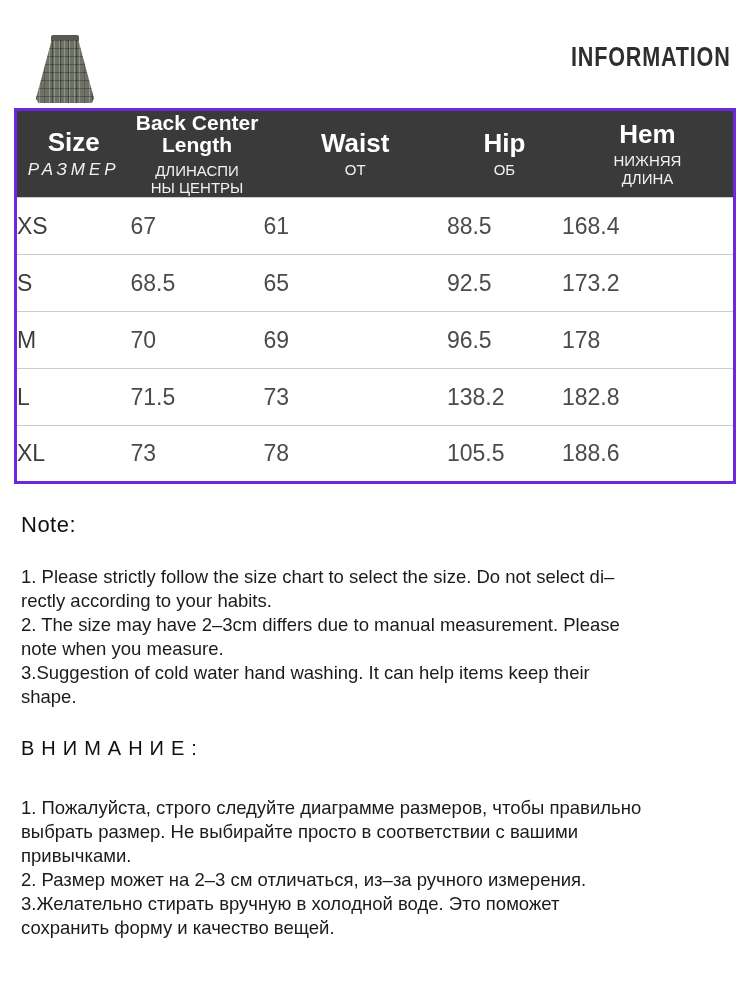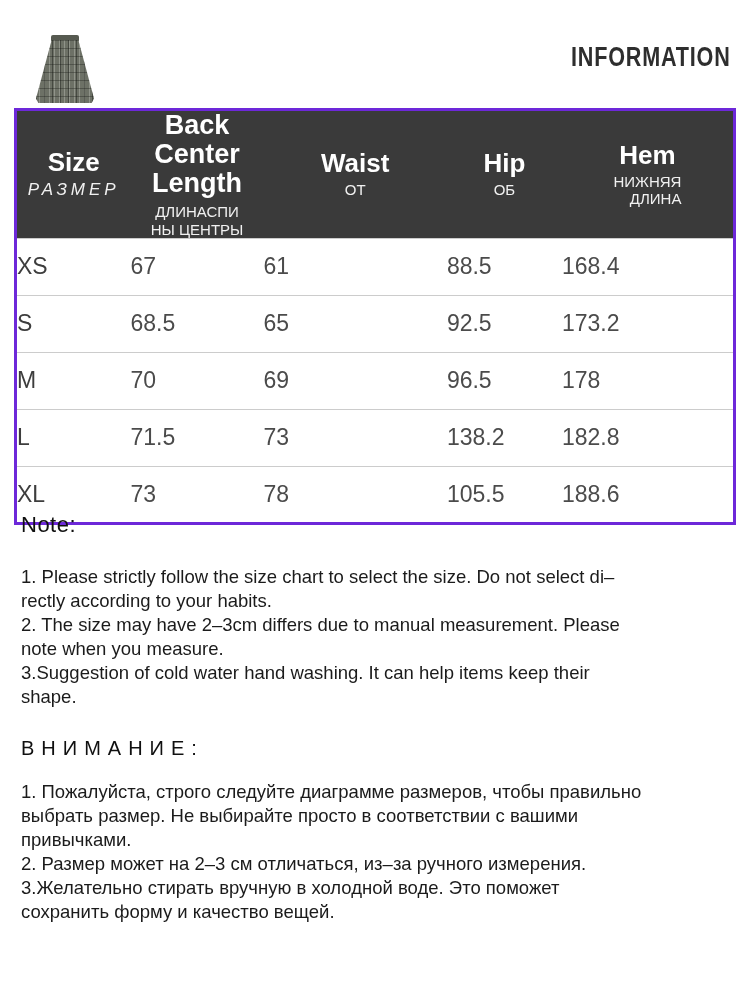--- a/index.html
+++ b/index.html
@@ -48,39 +48,39 @@
   .size-chart col.c3 { width:25.5%; }
   .size-chart col.c4 { width:16%; }
   .size-chart col.c5 { width:24%; }
   .size-chart thead th {
     background:#3a3a3a; color:#ffffff;
     height:88px; vertical-align:middle; text-align:center;
     font-weight:normal; padding:0;
   }
   .hcell { display:flex; flex-direction:column; align-items:center; justify-content:center; gap:5px; }
   .h-en { font-size:26px; font-weight:bold; line-height:1; letter-spacing:0; }
-  .h-en.two { font-size:27px; line-height:1.08; }
+  .h-en.two { font-size:21px; line-height:1.08; }
   .h-ru { font-size:15px; line-height:1.15; color:#f1f1f1; font-weight:normal; }
   .h-ru.spaced { font-size:17px; letter-spacing:4px;font-style:italic; }
-  .h-ru.leftblock { text-align:right; }
+  .h-ru.leftblock { text-align:center; }
   .size-chart tbody td {
     height:57px; vertical-align:middle;
     font-size:23px; color:#4b4b4b;
     border-top:1px solid #cccccc;
     background:#ffffff;
   }
   .size-chart tbody td.sizecol { color:#3d3d3d; }
 
   
   .notes { position:absolute; top:512px; left:21px; right:18px; }
   .note-heading {
     font-size:22px; font-weight:normal; color:#101010;
     margin-bottom:27px; letter-spacing:0.5px;
   }
-  .note-heading.ru { letter-spacing:7px; font-size:20px; margin-top:28px; margin-bottom:20px; }
+  .note-heading.ru { letter-spacing:7px; font-size:20px; margin-top:28px; margin-bottom:36px; }
   .para div {
     font-size:18.5px; line-height:24px; color:#1b1b1b;
     white-space:nowrap;
   }
 </style>
 </head>
 <body>
 
 <div class="page">
 

